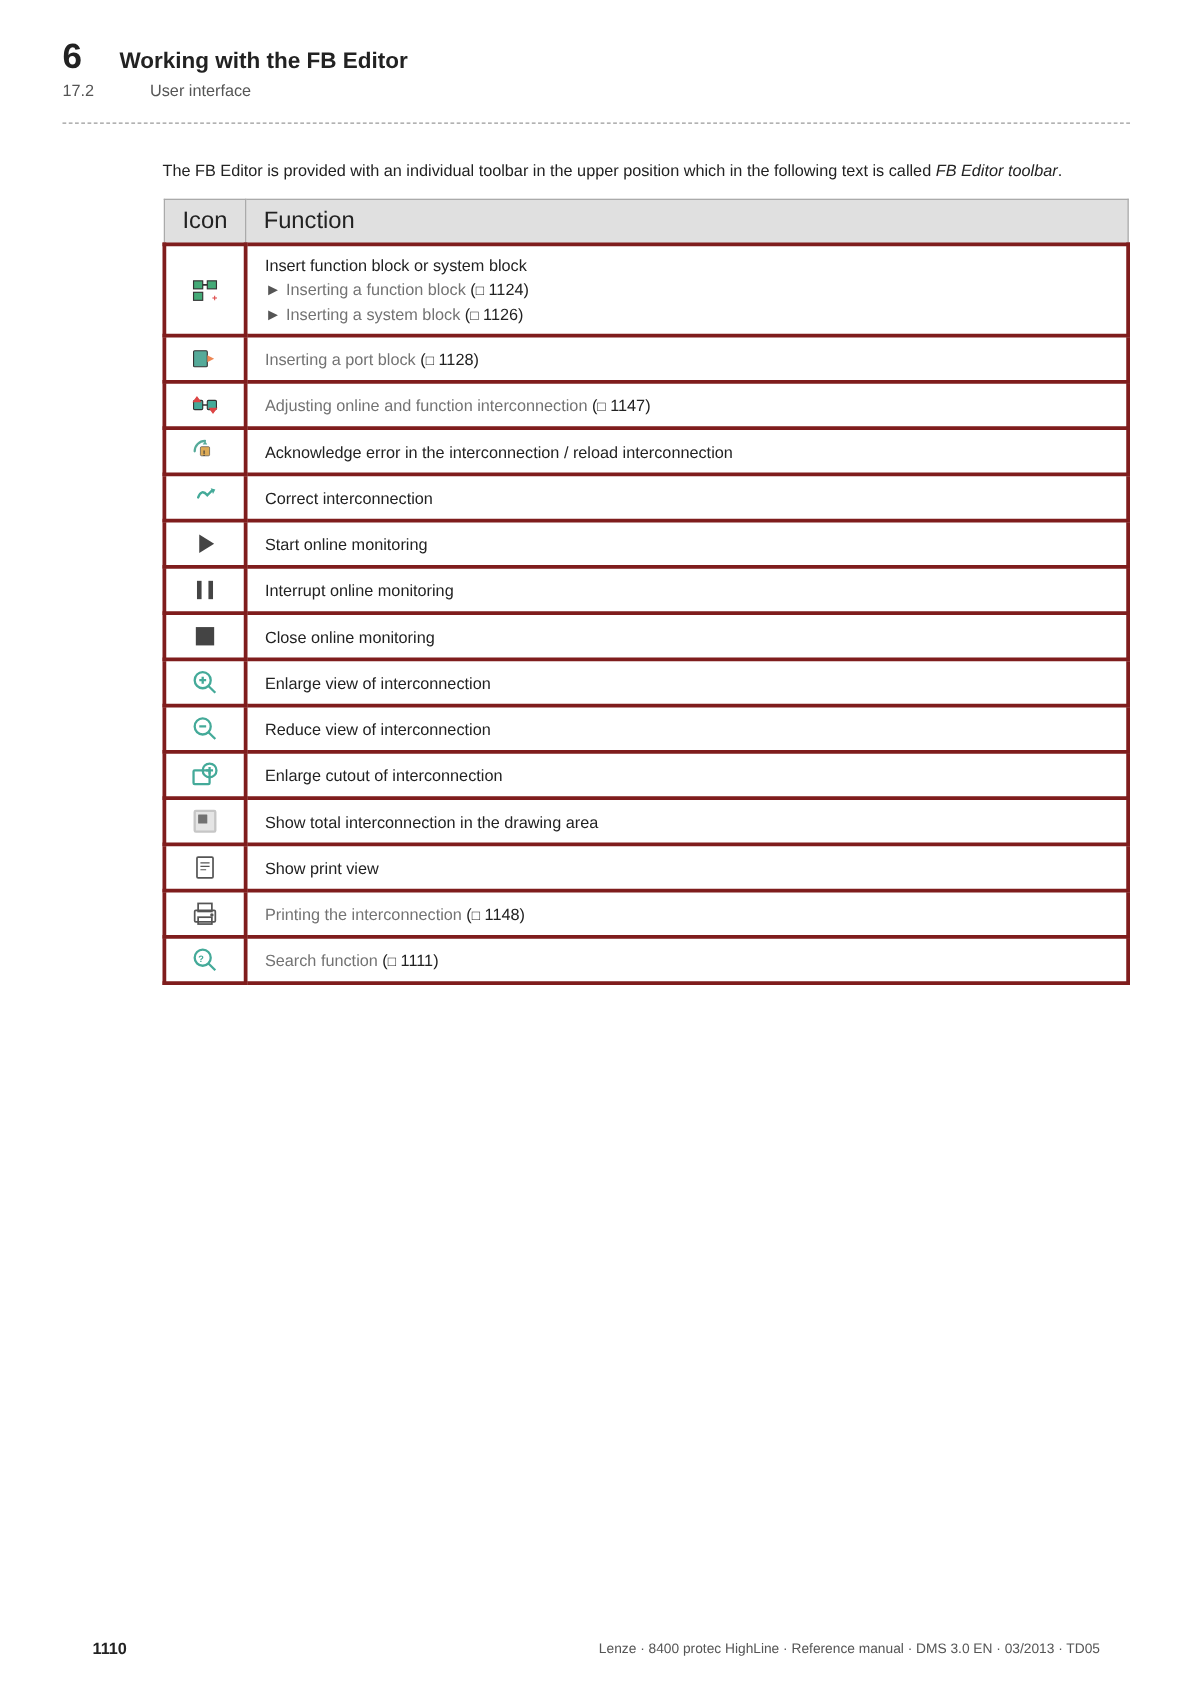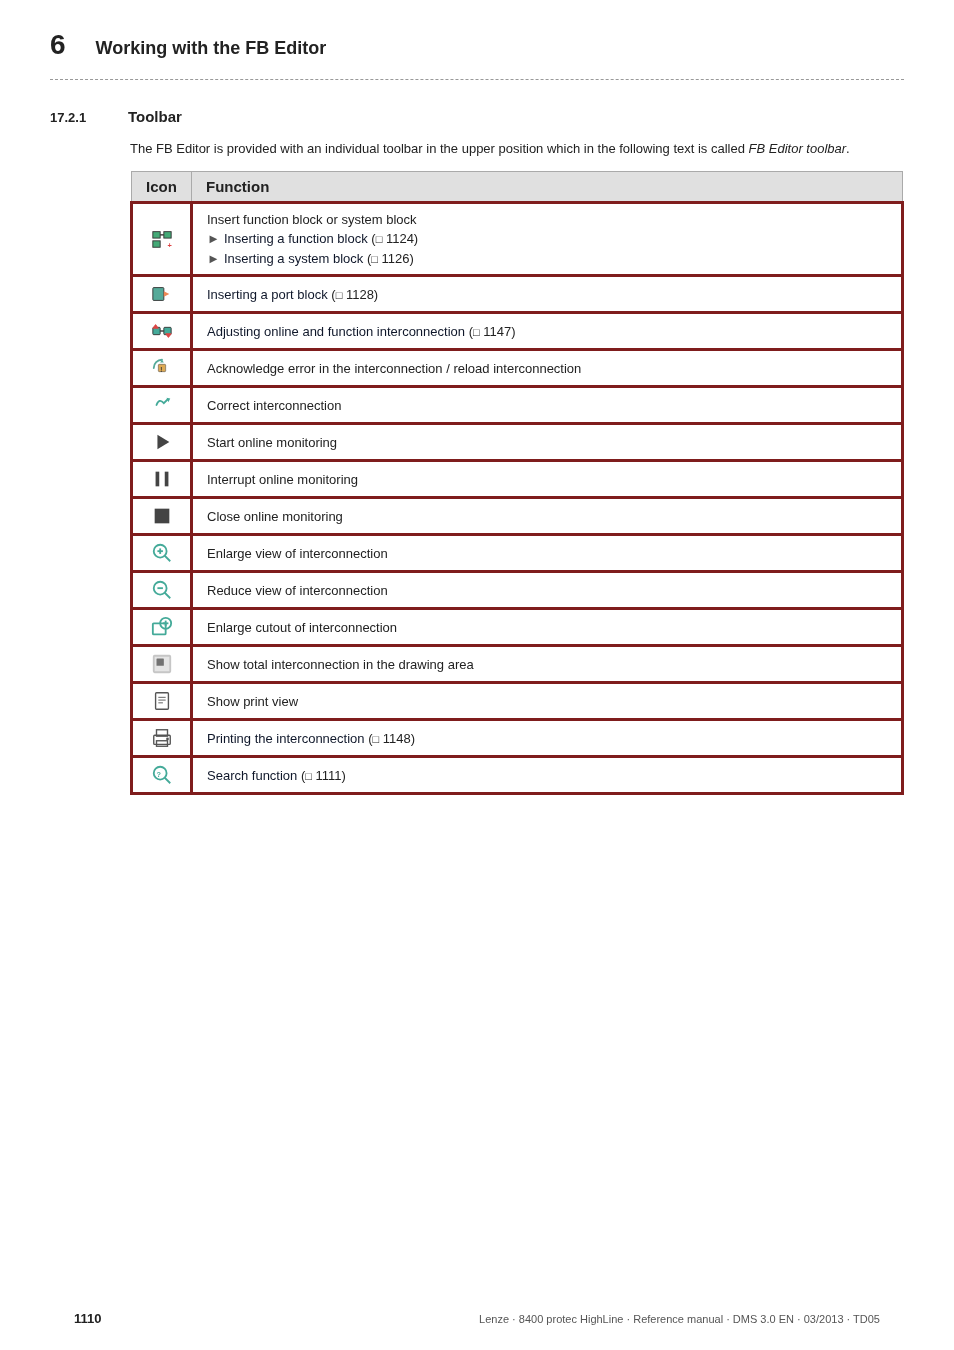--- a/index.html
+++ b/index.html
@@ -98,22 +98,22 @@
     .icon-table {
       margin-left: 80px;
       border-collapse: collapse;
       width: calc(100% - 80px);
       border: 1.5px solid #aaa;
     }
     .icon-table th {
       background: #e0e0e0;
       text-align: left;
       padding: 6px 14px;
-      font-weight: bold;
-      font-size: 15px;
+      font-weight: normal;
+      font-size: 19px;
       border: 1px solid #aaa;
     }
     .icon-table td {
       padding: 6px 14px;
       border: 3px solid #7f1d1d;
       vertical-align: middle;
       font-size: 13px;
       line-height: 1.5;
     }
     .icon-table tr:nth-child(even) td {
@@ -122,21 +122,21 @@
     .icon-table tr:nth-child(odd) td {
       background: #fff;
     }
     .icon-cell {
       text-align: center;
       width: 60px;
       font-size: 20px;
     }
 
     a.doc-link {
-      color: #0f172a;
+      color: #737373;
       text-decoration: none;
     }
 
     
     .page-footer {
       position: absolute;
       bottom: 24px;
       left: 0;
       right: 0;
       display: flex;
@@ -166,27 +166,27 @@
   </style>
 </head>
 <body>
 
 <div class="page-container">
 
   <div class="header-section">
     <span class="chapter-number">6</span>
     <span class="chapter-title">Working with the FB Editor</span>
   </div>
+  <div class="subchapter-line">
+    <span class="subchapter-number">17.2</span>
+    <span class="subchapter-title">User interface</span>
+  </div>
 
   <hr class="dashed-divider">
 
-  <div class="section-heading">
-    <span class="section-num">17.2.1</span>
-    <span class="section-name">Toolbar</span>
-  </div>
 
   <p class="body-text">
     <span>The FB Editor is provided with an individual toolbar in the upper position which in the following text is called </span><em>FB Editor toolbar</em><span>.</span>
   </p>
 
 
   <table class="icon-table">
     <thead>
       <tr>
         <th>Icon</th>

